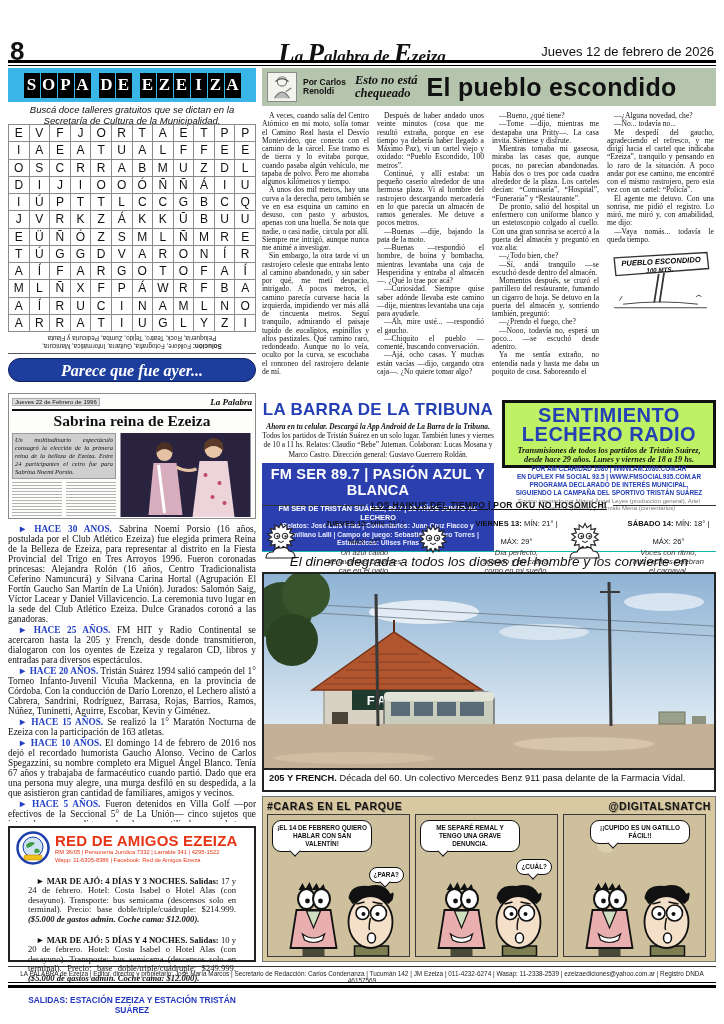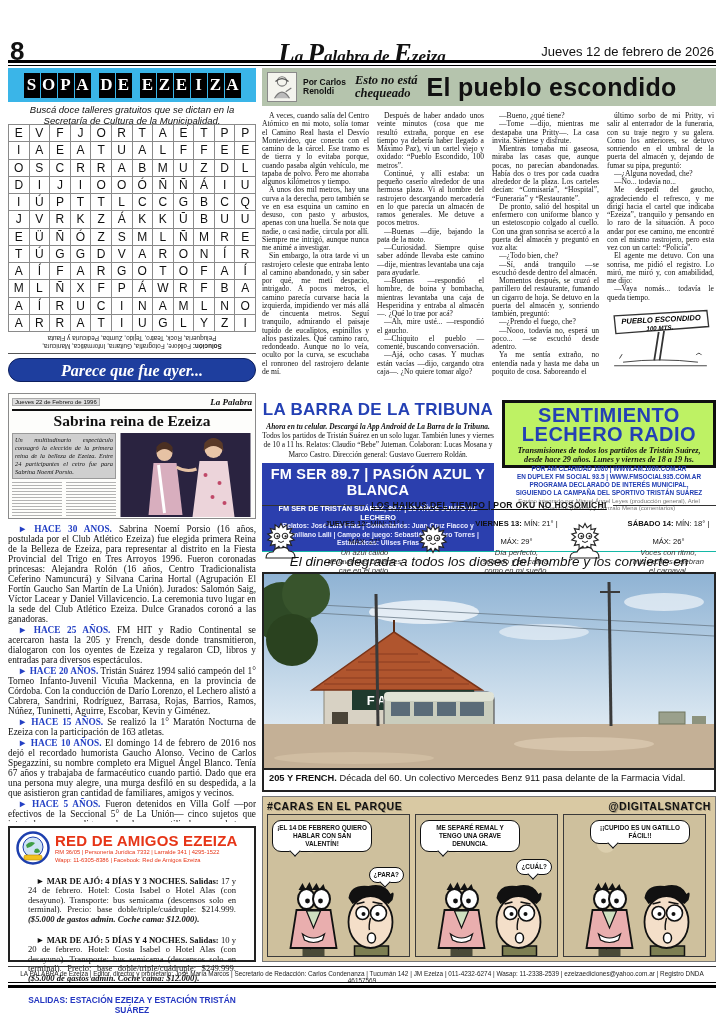--- a/index.html
+++ b/index.html
@@ -401,40 +401,39 @@
   <div id="story" class="abs" data-interactable="false">
       <div class="scol" data-interactable="false">
         <p data-interactable="false">A veces, cuando salía del Centro Atómico en mi moto, solía tomar el Camino Real hasta el Desvío Montevideo, que conecta con el camino de la cárcel. Ese tramo es de tierra y lo evitaba porque, cuando pasaba algún vehículo, me tapaba de polvo. Pero me ahorraba algunos kilómetros y tiempo.</p>
         <p data-interactable="false">A unos dos mil metros, hay una curva a la derecha, pero también se ve en esa esquina un camino en desuso, con pasto y arbustos, apenas con una huella. Se nota que nadie, o casi nadie, circula por allí. Siempre me intrigó, aunque nunca me animé a investigar.</p>
         <p data-interactable="false">Sin embargo, la otra tarde vi un rastrojero celeste que entraba lento al camino abandonado, y sin saber por qué, me metí despacio, intrigado. A pocos metros, el camino parecía curvarse hacia la izquierda, impidiendo ver más allá de cincuenta metros. Seguí tranquilo, admirando el paisaje tupido de eucaliptos, espinillos y altos pastizales. Qué camino raro, redondeado. Aunque no lo veía, oculto por la curva, se escuchaba el ronroneo del rastrojero delante de mí.</p>
       </div>
       <div class="scol" data-interactable="false">
         <p data-interactable="false">Después de haber andado unos veinte minutos (cosa que me resultó extraña, porque en ese tiempo ya debería haber llegado a Máximo Paz), vi un cartel viejo y oxidado: “Pueblo Escondido, 100 metros”.</p>
         <p data-interactable="false">Continué, y allí estaba: un pequeño caserío alrededor de una hermosa plaza. Vi al hombre del rastrojero descargando mercadería en lo que parecía un almacén de ramos generales. Me detuve a pocos metros.</p>
         <p data-interactable="false">—Buenas —dije, bajando la pata de la moto.</p>
+        <p data-interactable="false">—Buenas —respondió el hombre, de boina y bombacha, mientras levantaba una caja de Hesperidina y entraba al almacén—. ¿Qué lo trae por acá?</p>
         <p data-interactable="false">—Curiosidad. Siempre quise saber adónde llevaba este camino —dije, mientras levantaba una caja para ayudarle.</p>
-        <p data-interactable="false">—Buenas —respondió el hombre, de boina y bombacha, mientras levantaba una caja de Hesperidina y entraba al almacén—. ¿Qué lo trae por acá?</p>
         <p data-interactable="false">—Ah, mire usté... —respondió el gaucho.</p>
         <p data-interactable="false">—Chiquito el pueblo —comenté, buscando conversación.</p>
         <p data-interactable="false">—Ajá, ocho casas. Y muchas están vacías —dijo, cargando otra caja—. ¿No quiere tomar algo?</p>
       </div>
       <div class="scol" data-interactable="false">
         <p data-interactable="false">—Bueno, ¿qué tiene?</p>
         <p data-interactable="false">—Tome —dijo, mientras me destapaba una Pritty—. La casa invita. Siéntese y disfrute.</p>
         <p data-interactable="false">Mientras tomaba mi gaseosa, miraba las casas que, aunque pocas, no parecían abandonadas. Había dos o tres por cada cuadra alrededor de la plaza. Los carteles decían: “Comisaría”, “Hospital”, “Funeraria” y “Restaurante”.</p>
         <p data-interactable="false">De pronto, salió del hospital un enfermero con uniforme blanco y un estetoscopio colgado al cuello. Con una gran sonrisa se acercó a la puerta del almacén y preguntó en voz alta:</p>
         <p data-interactable="false">—¿Todo bien, che?</p>
         <p data-interactable="false">—Sí, andá tranquilo —se escuchó desde dentro del almacén.</p>
         <p data-interactable="false">Momentos después, se cruzó el parrillero del restaurante, fumando un cigarro de hoja. Se detuvo en la puerta del almacén y, sonriendo también, preguntó:</p>
         <p data-interactable="false">—¿Prendo el fuego, che?</p>
         <p data-interactable="false">—Nooo, todavía no, esperá un poco... —se escuchó desde adentro.</p>
         <p data-interactable="false">Ya me sentía extraño, no entendía nada y hasta me daba un poquito de cosa. Saboreando el</p>
       </div>
       <div class="scol" data-interactable="false">
-        <p data-interactable="false">último sorbo de mi Pritty, vi salir al enterrador de la funeraria, con su traje negro y su galera. Como los anteriores, se detuvo sonriendo en el umbral de la puerta del almacén y, dejando de fumar su pipa, preguntó:</p>
         <p data-interactable="false">—¿Alguna novedad, che?</p>
         <p data-interactable="false">—No... todavía no...</p>
         <p data-interactable="false">Me despedí del gaucho, agradeciendo el refresco, y me dirigí hacia el cartel que indicaba “Ezeiza”, tranquilo y pensando en lo raro de la situación. A poco andar por ese camino, me encontré con el mismo rastrojero, pero esta vez con un cartel: “Policía”.</p>
         <p data-interactable="false">El agente me detuvo. Con una sonrisa, me pidió el registro. Lo miró, me miró y, con amabilidad, me dijo:</p>
         <p data-interactable="false">—Vaya nomás... todavía le queda tiempo.</p>
         <div class="sign-wrap" data-interactable="false">
     <svg width="107" height="64" viewBox="0 0 120 68" data-interactable="false">
       <polygon points="8,8 112,2 114,20 10,28" fill="#fff" stroke="#333" stroke-width="1.5"></polygon>
       <text x="16" y="15" font-family="Liberation Sans, sans-serif" font-size="8.5" font-weight="bold" font-style="italic" transform="rotate(-3 60 12)">PUEBLO ESCONDIDO</text>
       <text x="44" y="24" font-family="Liberation Sans, sans-serif" font-size="7" font-weight="bold" font-style="italic" transform="rotate(-3 60 20)">100 MTS.</text>

